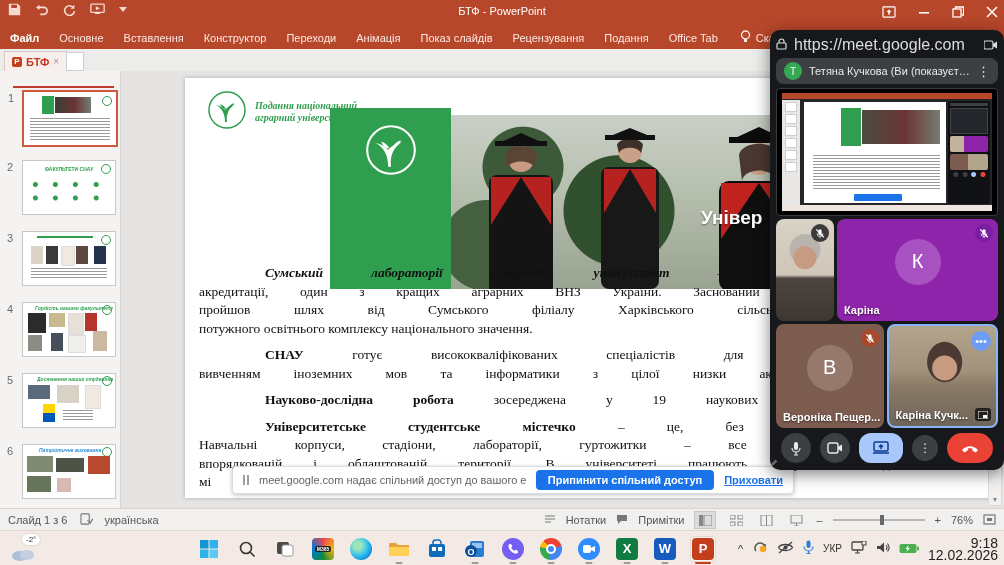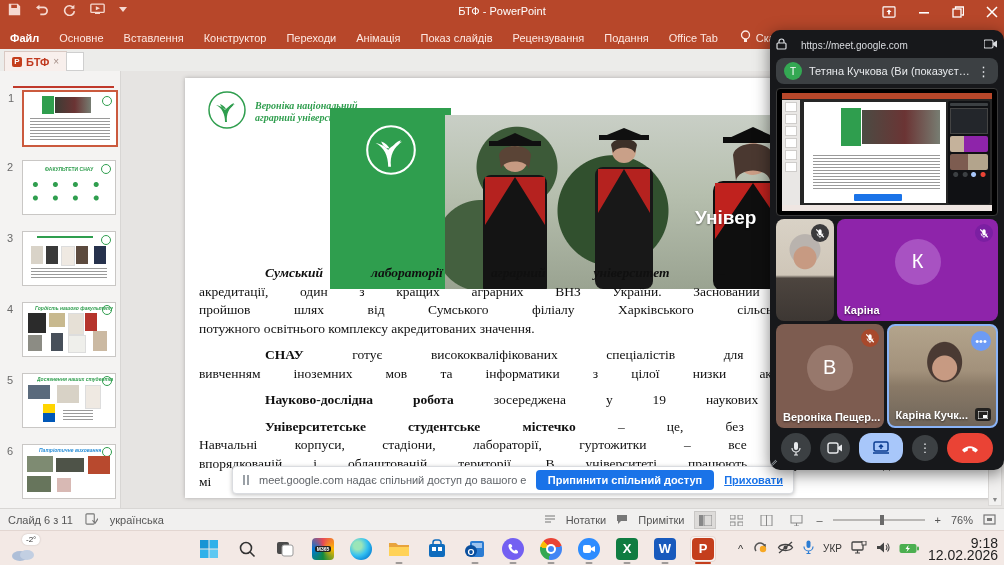--- a/index.html
+++ b/index.html
@@ -34,21 +34,21 @@
   .b-it{color:#2a8fd8;font-style:italic;font-weight:bold;}
   .txtlines{background:repeating-linear-gradient(#9a9a9a 0 1px,transparent 1px 3px);}
   .emblem{position:absolute;width:8px;height:8px;border:1px solid #2f9e4e;border-radius:50%;}
   
   .canvas{position:absolute;left:121px;top:0;width:883px;height:437px;}
   .slide{position:absolute;left:64px;top:7px;width:808px;height:420px;background:#fff;box-shadow:0 0 4px rgba(0,0,0,.25);overflow:hidden;}
   .corner-logo{position:absolute;left:22px;top:12px;display:flex;gap:8px;align-items:center;}
   .corner-logo .txt{font-family:"Liberation Serif",serif;font-style:italic;color:#2f9e4e;font-size:10px;line-height:12px;font-weight:bold;}
   .banner{position:absolute;left:145px;top:30px;width:121px;height:181px;background:#2f9e4e;text-align:center;}
   .banner .btxt{position:absolute;left:0;right:0;top:96px;color:#fff;font-size:11px;line-height:17px;}
-  .gradphoto{position:absolute;left:260px;top:37px;width:540px;height:174px;overflow:hidden;
+  .gradphoto{position:absolute;left:266px;top:37px;width:540px;height:174px;overflow:hidden;
     background:linear-gradient(180deg,#c9cfc6 0%,#b6bfae 45%,#9aa391 100%);text-align:right;}
   .trees{position:absolute;left:0;top:0;width:240px;height:174px;
     background:radial-gradient(circle at 30% 30%,#3c5a38 0 40px,transparent 41px),
                radial-gradient(circle at 70% 55%,#31502e 0 55px,transparent 56px),
                radial-gradient(circle at 15% 75%,#44603f 0 45px,transparent 46px);}
   .building{position:absolute;right:0;top:0;width:200px;height:120px;background:linear-gradient(#e4e7e2,#cfd4cd);}
   .photo-title{position:absolute;color:#fff;font-weight:bold;font-size:19px;text-shadow:0 1px 2px rgba(0,0,0,.45);white-space:nowrap;}
   .slide-body{position:absolute;left:14px;top:186px;width:760px;}
   .line{font-family:"Liberation Serif",serif;font-size:13.5px;line-height:18.5px;color:#101010;
         text-align:justify;text-align-last:justify;white-space:nowrap;overflow:hidden;}
@@ -84,21 +84,21 @@
   .tb-icon.active{background:#fbf3f0;box-shadow:inset 0 0 0 1px #e7d8d2;}
   .runind{position:absolute;bottom:-2px;left:50%;transform:translateX(-50%);width:7px;height:2px;border-radius:2px;background:#9f9a98;}
   .runind.accent{width:16px;background:#c43e1c;}
   .sq{border-radius:4px;width:22px;height:22px;display:flex;align-items:center;justify-content:center;color:#fff;font-weight:bold;font-size:13px;}
   .tray{position:absolute;right:6px;top:0;height:35px;display:flex;align-items:center;gap:9px;color:#333;}
   .tray .lang{font-size:10px;}
   .clock{font-size:14px;text-align:right;line-height:12px;color:#222;}
   
   .meet{position:absolute;left:770px;top:30px;width:234px;height:440px;background:#17181b;border-radius:10px;
     box-shadow:0 4px 16px rgba(0,0,0,.5);z-index:10;padding:5px 6px;box-sizing:border-box;}
-  .murl{display:flex;align-items:center;gap:14px;color:#dadce0;font-size:10px;height:20px;}
+  .murl{display:flex;align-items:center;gap:7px;color:#dadce0;font-size:16px;height:20px;}
   .murl .u{flex:1;white-space:nowrap;overflow:hidden;}
   .mname{margin-top:3px;height:26px;background:#3c4043;border-radius:8px;display:flex;align-items:center;gap:7px;padding:0 8px;color:#e8eaed;font-size:11px;}
   .mname .av{width:18px;height:18px;border-radius:50%;background:#34a853;color:#fff;font-size:10px;display:flex;align-items:center;justify-content:center;flex:none;}
   .mname .nm{flex:1;white-space:nowrap;overflow:hidden;text-overflow:ellipsis;}
   .mname .dots{color:#e8eaed;font-size:13px;}
   .mpreview{margin-top:4px;height:126px;background:#000;border-radius:4px;border:1px solid #3a3a3a;position:relative;overflow:hidden;}
   .mini{position:absolute;left:5px;top:4px;right:5px;bottom:4px;background:#262626;}
   .mini-tb{position:absolute;left:0;top:0;right:0;height:6px;background:#b7472a;}
   .mini-thumbs{position:absolute;left:0;top:7px;width:18px;bottom:6px;background:#e9e7e5;}
   .mini-thumbs i{display:block;margin:2px 3px;height:8px;background:#fff;border:1px solid #cfcdcb;}
@@ -299,21 +299,21 @@
 
       <div class="corner-logo">
         <span>
           <svg width="40" height="40" viewBox="0 0 40 40">
               <circle cx="20" cy="20" r="18" fill="#fff" stroke="#2f9e4e" stroke-width="1.5"></circle>
           <path d="M20 32c-1-8 2-14 8-18-7 2-10 6-10 6s-3-4-9-5c6 3 9 9 9 17z" fill="#2f9e4e"></path>
           <path d="M13 14c3 1 5 3 6 5-3 0-5-2-6-5zM27 13c-3 1-5 3-6 5 3 0 5-2 6-5z" fill="#2f9e4e"></path>
             </svg>
         </span>
         <span class="txt">
-          <span style="display:block">Вероніка національний</span>
+          <span style="display:block">Подання національний</span>
           <span style="display:block">аграрний університет</span>
         </span>
       </div>
 
       <div class="banner">
         <span style="position:absolute;left:50%;top:14px;transform:translateX(-50%);">
           <svg width="56" height="56" viewBox="0 0 40 40">
               <circle cx="20" cy="20" r="17" fill="none" stroke="#fff" stroke-width="1.5"></circle>
           <path d="M20 32c-1-8 2-14 8-18-7 2-10 6-10 6s-3-4-9-5c6 3 9 9 9 17z" fill="#fff"></path>
           <path d="M13 14c3 1 5 3 6 5-3 0-5-2-6-5zM27 13c-3 1-5 3-6 5 3 0 5-2 6-5z" fill="#fff"></path>
@@ -363,21 +363,21 @@
             </g>
         </svg>
         <div class="photo-title" style="left:250px;top:92px;">Універ</div>
       </div>
 
       <div class="slide-body">
         <div class="para">
           <div class="line first"><span class="lead it">Сумський лабораторії аграрний університет</span><span> – це вищий навчал</span></div>
           <div class="line">акредитації, один з кращих аграрних ВНЗ України. Заснований у 1977 році, за</div>
           <div class="line">пройшов шлях від Сумського філіалу Харківського сільськогосподарського інститу</div>
-          <div class="line lastline">потужного освітнього комплексу акредитованих значення.</div>
+          <div class="line lastline">потужного освітнього комплексу національного значення.</div>
         </div>
         <div class="para">
           <div class="line first"><span class="lead">СНАУ</span><span> готує висококваліфікованих спеціалістів для агропромислового ко</span></div>
           <div class="line">вивченням іноземних мов та інформатики з цілої низки акредитованих спеціальносте</div>
         </div>
         <div class="para">
           <div class="line first"><span class="lead">Науково-дослідна робота</span><span> зосереджена у 19 наукових лабораторіях, працює</span></div>
         </div>
         <div class="para">
           <div class="line first"><span class="lead">Університетське студентське містечко</span><span> – це, без перебільшення, перлин</span></div>
@@ -400,21 +400,21 @@
       <i></i>
       <i></i>
     </span>
   <span style="white-space:nowrap;overflow:hidden;">meet.google.com надає спільний доступ до вашого екрана та аудіо.</span>
   <span class="stopbtn" style="margin-left:auto;">Припинити спільний доступ</span>
   <span class="hidelink">Приховати</span>
 </div>
 
 <div class="statusbar">
   <div class="sb-left">
-    <span>Слайд 6 з 11</span>
+    <span>Слайд 1 з 6</span>
     <span><svg width="13" height="12" viewBox="0 0 14 13">
           <rect x="1" y="1" width="9" height="11" rx="1" fill="none" stroke="#777" stroke-width="1.2"></rect>
           <path d="M8 8l3 3 3-5" fill="none" stroke="#777" stroke-width="1.3"></path>
         </svg></span>
     <span>українська</span>
   </div>
   <div class="sb-right">
     <span><svg width="12" height="10" viewBox="0 0 12 10">
           <path d="M1 2h10M1 5h10M1 8h6" stroke="#777" stroke-width="1.2"></path>
         </svg></span>

